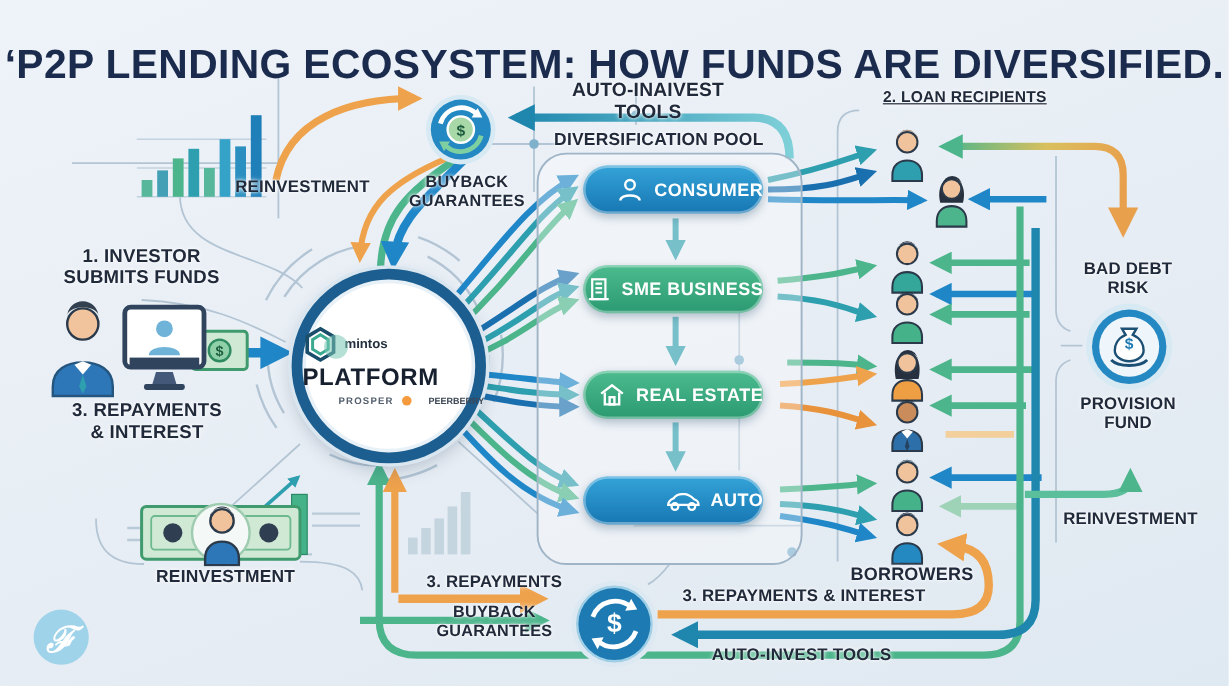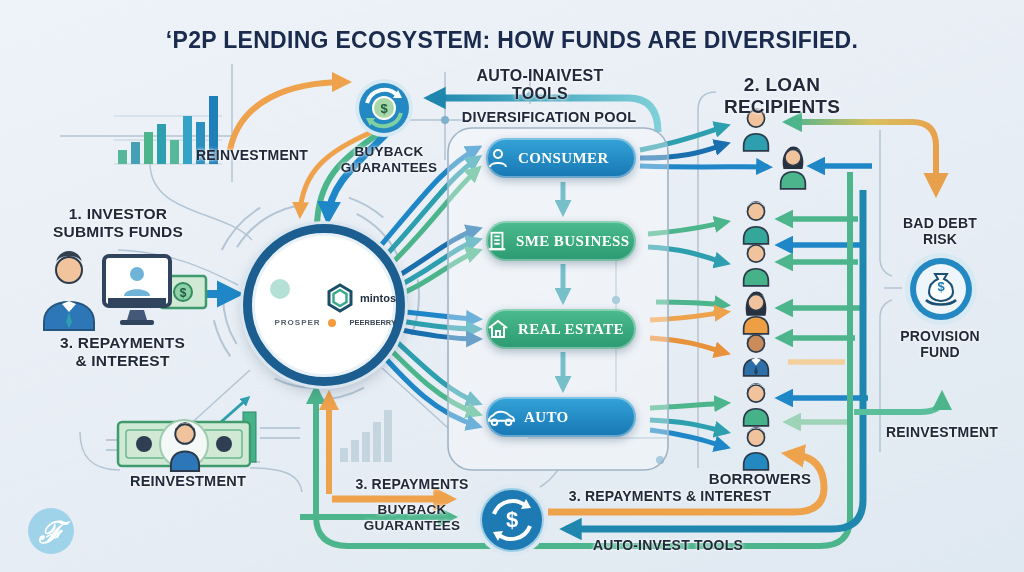--- a/index.html
+++ b/index.html
@@ -4,40 +4,40 @@
 <style>
   html,body{margin:0;padding:0;}
   body{font-family:"Liberation Sans",sans-serif;}
   .stage{position:relative;width:1024px;height:572px;overflow:hidden;
          background:linear-gradient(160deg,#eef3f9 0%,#e7edf4 55%,#dfe9f1 100%);}
   svg.flows{position:absolute;left:0;top:0;z-index:1;}
   .lbl{position:absolute;z-index:4;color:#212a3a;font-weight:800;text-align:center;
        white-space:pre-line;line-height:1.15;letter-spacing:.2px;
        text-shadow:0 0 4px rgba(255,255,255,.9),0 0 2px rgba(255,255,255,.9);}
   .title{position:absolute;z-index:5;left:0;top:12px;width:1024px;text-align:center;
-         font-size:23px;font-weight:800;color:#1b2b4d;letter-spacing:.3px;}
+         font-size:34px;font-weight:800;color:#1b2b4d;letter-spacing:.3px;}
   
   .platform{position:absolute;z-index:3;left:243px;top:224px;width:144px;height:144px;
             border-radius:50%;background:#ffffff;border:9px solid #1b5e8f;
             box-shadow:0 0 0 3px #d9e6f0,0 6px 14px rgba(30,60,90,.25),inset 0 0 0 3px #e8f1f7;
-            display:flex;flex-direction:column;align-items:flex-end;justify-content:center;}
+            display:flex;flex-direction:column;align-items:flex-start;justify-content:center;}
   .platform .pname{font-size:20px;font-weight:800;color:#17202e;letter-spacing:.5px;}
   .platform .brands{display:flex;align-items:center;gap:7px;margin-top:3px;padding-left:30px;}
   .platform .b1{font-size:8px;font-weight:700;color:#55606e;letter-spacing:1px;}
   .platform .b2{font-size:7.5px;font-weight:800;color:#3c4654;display:flex;align-items:center;gap:14px;}
   .pdot{width:8px;height:8px;border-radius:50%;background:#f59a3d;display:inline-block;}
   .mintosrow{display:flex;align-items:center;gap:5px;margin-bottom:2px;}
   .mintos{font-size:11px;font-weight:700;color:#23303f;}
   .mbadge{position:absolute;left:18px;top:46px;width:20px;height:20px;border-radius:50%;
           background:#79c7b4;opacity:.55;}
   
   .pill{position:absolute;z-index:3;width:150px;height:40px;border-radius:21px;
-        display:flex;align-items:center;justify-content:flex-start;gap:8px;
+        display:flex;align-items:center;justify-content:flex-end;gap:8px;
         color:#fff;font-weight:800;font-size:15px;letter-spacing:.4px;
-        box-shadow:0 3px 8px rgba(20,60,90,.3),inset 0 0 0 2px rgba(255,255,255,.35);font-family:Liberation Serif, serif;}
+        box-shadow:0 3px 8px rgba(20,60,90,.3),inset 0 0 0 2px rgba(255,255,255,.35);}
   .pill.blue{background:linear-gradient(180deg,#34a3d8,#1777b3);}
   .pill.green{background:linear-gradient(180deg,#4cbb8e,#2b9a72);}
   
   .nodeimg{position:absolute;z-index:3;}
   
   .avatar{position:absolute;z-index:3;width:38px;height:46px;}
   
   .corner-logo{position:absolute;z-index:4;left:28px;top:508px;width:46px;height:46px;border-radius:50%;
                background:#9fd3ea;color:#ffffff;display:flex;align-items:center;justify-content:center;
                font-family:"DejaVu Serif",serif;font-style:italic;font-size:30px;font-weight:700;}
@@ -229,21 +229,21 @@
       <rect x="160" y="276" width="46" height="32" rx="3" fill="#cfe9d4" stroke="#3f9b6e" stroke-width="2.5"></rect>
       <circle cx="183" cy="292" r="9" fill="#8fd0a8" stroke="#2f8a5f" stroke-width="2"></circle>
       <text x="183" y="296.5" text-anchor="middle" font-size="12" font-weight="bold" fill="#1d5c3e">$</text>
     </g>
   </svg>
 
   <h1 class="title">‘P2P LENDING ECOSYSTEM: HOW FUNDS ARE DIVERSIFIED.</h1>
 
   <div class="lbl" style="left:450px;top:67px;width:180px;font-size:16px;">AUTO-INAIVEST TOOLS</div>
   <div class="lbl" style="left:459px;top:109px;width:180px;font-size:14.5px;">DIVERSIFICATION POOL</div>
-  <div class="lbl" style="left:702px;top:74px;width:160px;font-size:19px;">2. LOAN RECIPIENTS</div>
+  <div class="lbl" style="left:724px;top:74px;width:160px;font-size:13px;text-decoration:underline;">2. LOAN RECIPIENTS</div>
   <div class="lbl" style="left:329px;top:144px;width:120px;font-size:13.5px;">BUYBACK
 GUARANTEES</div>
 
   <div class="lbl" style="left:196px;top:147px;width:110px;font-size:14px;">REINVESTMENT</div>
   <div class="lbl" style="left:48px;top:205px;width:140px;font-size:15.5px;">1. INVESTOR
 SUBMITS FUNDS</div>
   <div class="lbl" style="left:50px;top:334px;width:145px;font-size:15.5px;">3. REPAYMENTS
 &amp; INTEREST</div>
   <div class="lbl" style="left:128px;top:473px;width:120px;font-size:14.5px;">REINVESTMENT</div>
 
@@ -262,20 +262,21 @@
 
   <div class="platform">
     <div class="mbadge"></div>
     <div class="mintosrow">
       <svg width="30" height="30" viewBox="0 0 30 30">
         <path d="M15,2 L26,8.5 V21.5 L15,28 L4,21.5 V8.5 Z" fill="none" stroke="#1b4e6b" stroke-width="3"></path>
         <path d="M15,7 L21.5,11 V19 L15,23 L8.5,19 V11 Z" fill="none" stroke="#3aa98f" stroke-width="2.5"></path>
       </svg>
       <span class="mintos">mintos</span>
     </div>
+    <div class="pname">PLATFORM</div>
     <div class="brands">
       <span class="b1">PROSPER</span>
       <span class="b2">
         <span class="pdot"></span>
         <span>PEERBERRY</span>
       </span>
     </div>
   </div>
 
   <div class="pill blue" style="left:486px;top:138px;">

